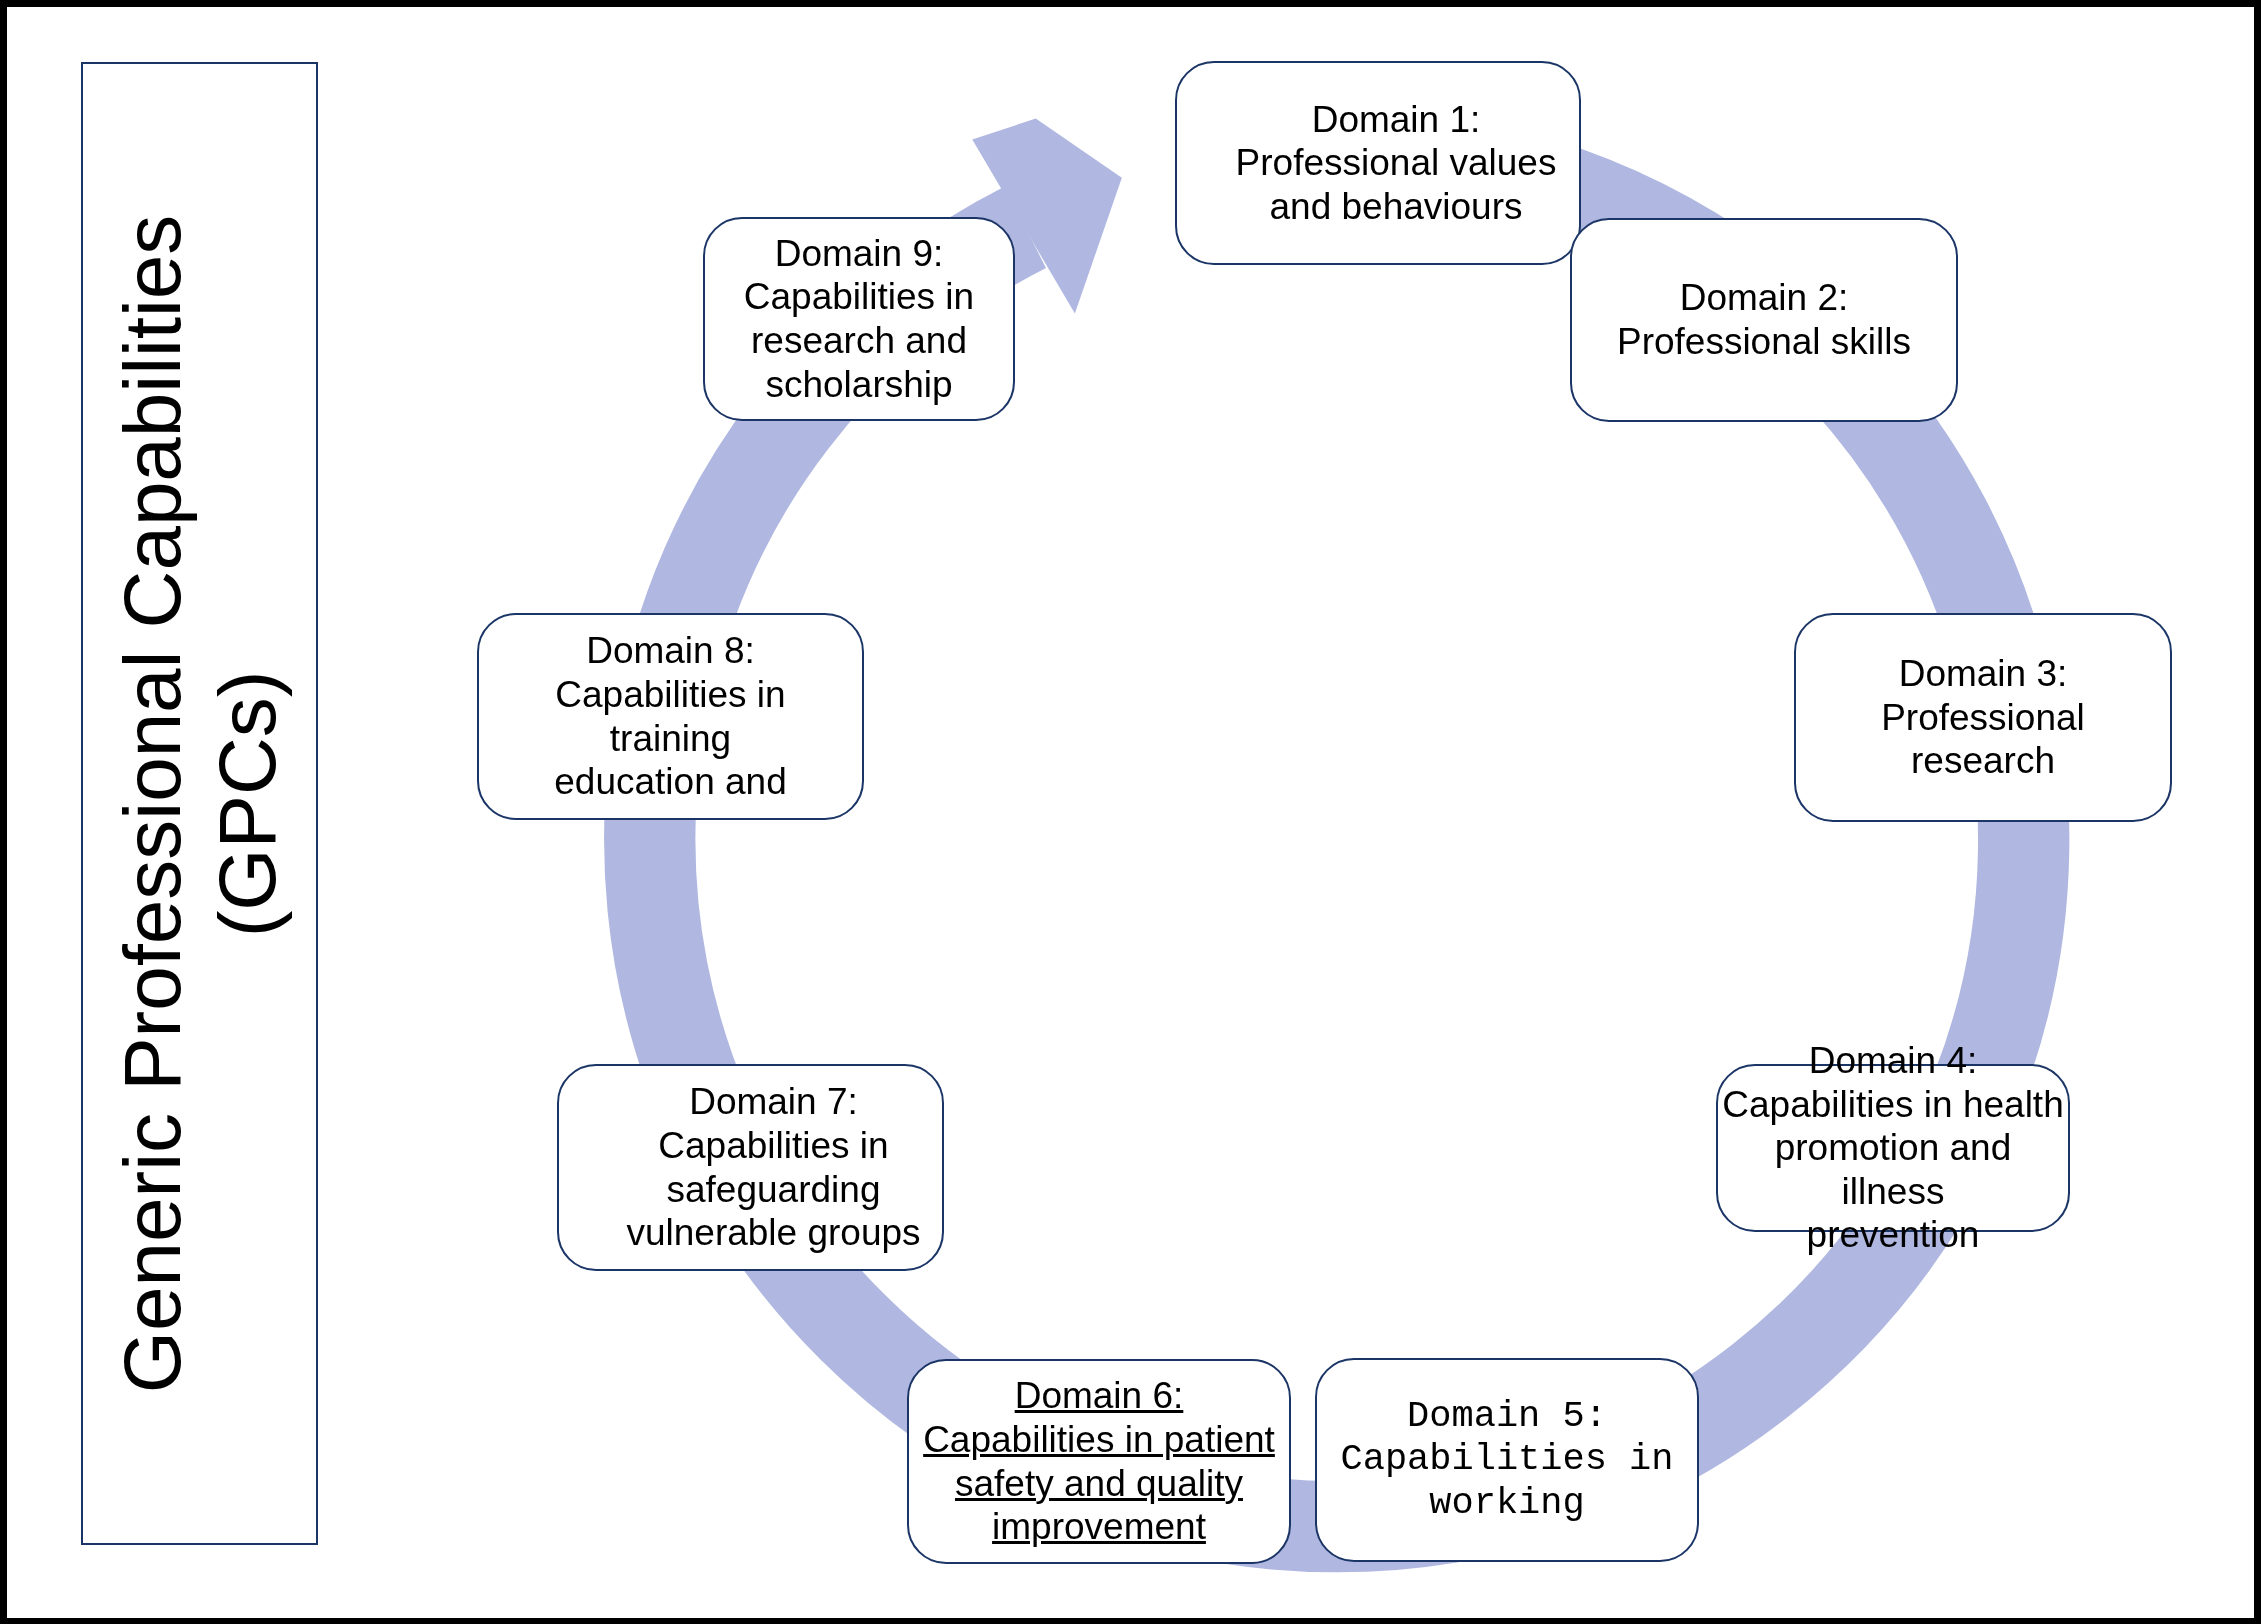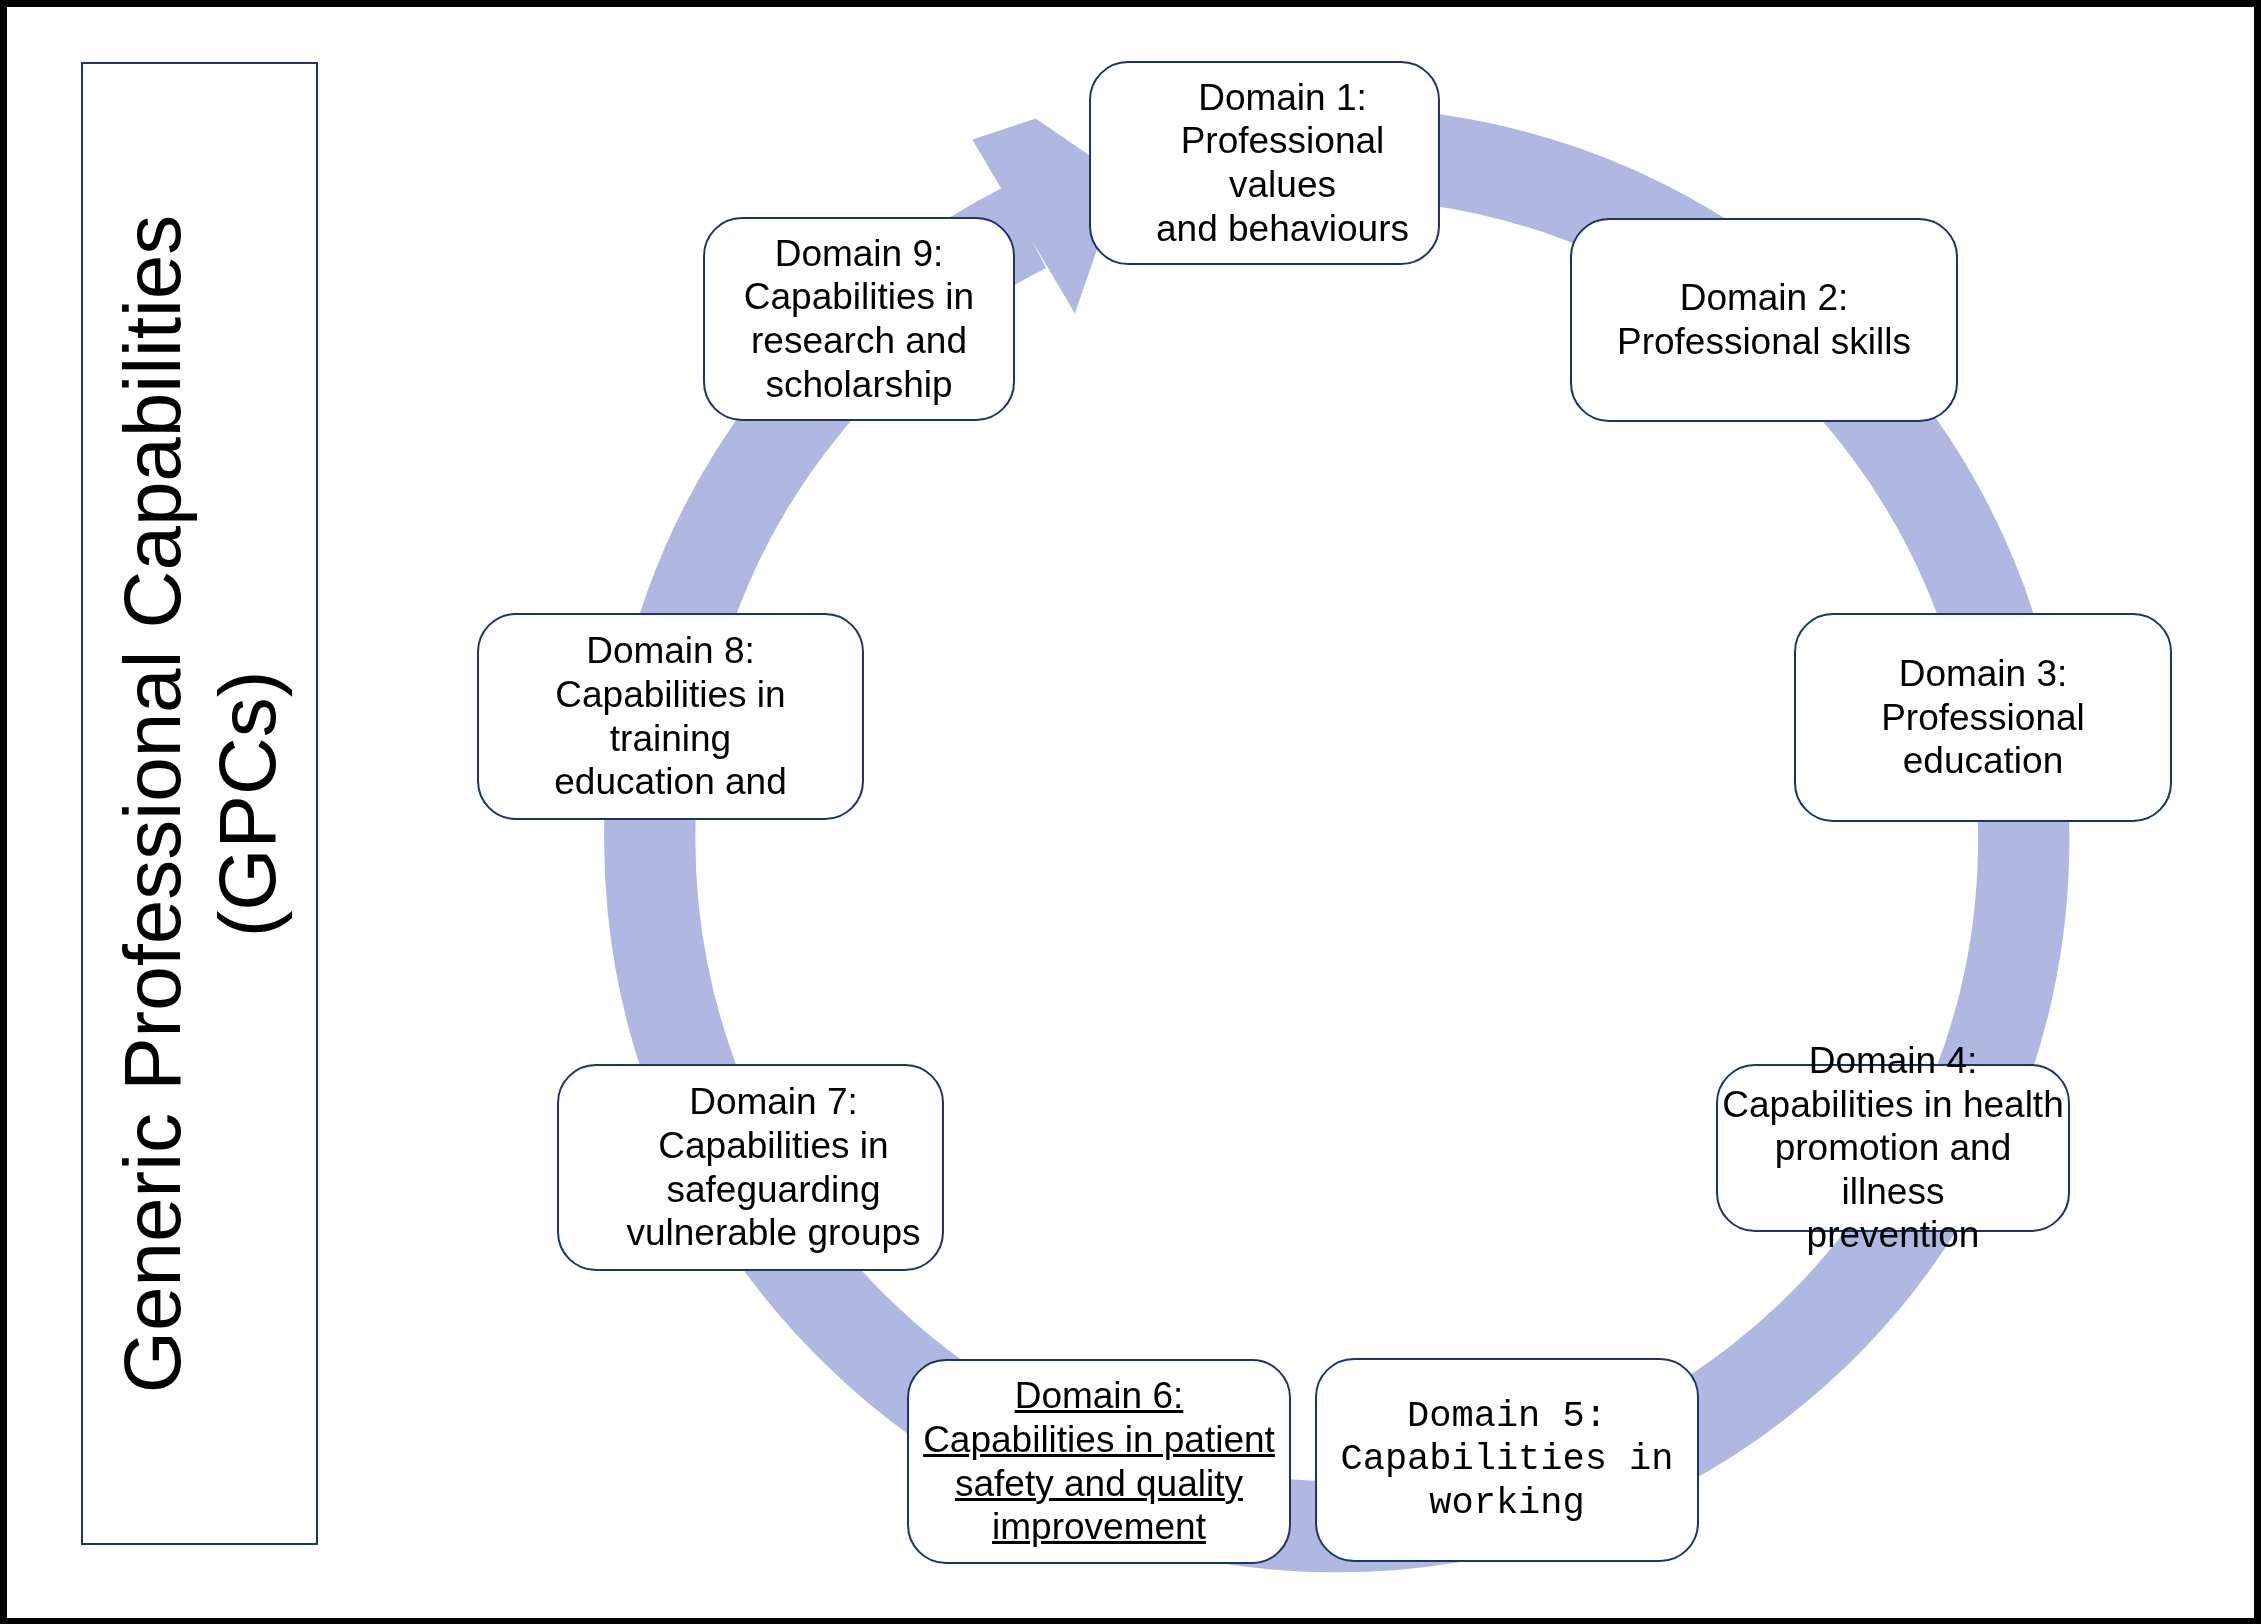--- a/index.html
+++ b/index.html
@@ -32,21 +32,21 @@
     border:2.6px solid #1b3566;
     border-radius:39px;
     display:flex;align-items:center;justify-content:center;
   }
   .dbox .lines{
     width:100%;
     padding:0 2.6px;
     text-align:center;
     font-size:37px;line-height:1.18;
   }
-  .d1{left:1082px;top:54px;  width:351px;height:204px;padding-left:36px;}
+  .d1{left:1168px;top:54px;  width:406px;height:204px;padding-left:36px;}
   .d2{left:1563px;top:211px; width:388px;height:204px;}
   .d3{left:1787px;top:606px; width:378px;height:209px;}
   .d4{left:1709px;top:1057px;width:354px;height:168px;}
   .d5{left:1308px;top:1351px;width:384px;height:204px;font-family:Liberation Mono, monospace;}
   .d6{left:900px;top:1352px;width:384px;height:205px;text-decoration:underline;}
   .d7{left:550px; top:1057px;width:387px;height:207px;padding-left:46px;}
   .d8{left:470px; top:606px; width:387px;height:207px;}
   .d9{left:696px; top:210px; width:312px;height:204px;}
 </style>
 </head>
@@ -77,21 +77,21 @@
   <div class="dbox d2">
     <div class="lines">
         <div>Domain 2:</div>
         <div>Professional skills</div>
       </div>
   </div>
   <div class="dbox d3">
     <div class="lines">
         <div>Domain 3:</div>
         <div>Professional</div>
-        <div>education</div>
+        <div>research</div>
       </div>
   </div>
   <div class="dbox d4">
     <div class="lines">
         <div>Domain 4:</div>
         <div>Capabilities in health</div>
         <div>promotion and illness</div>
         <div>prevention</div>
       </div>
   </div>

